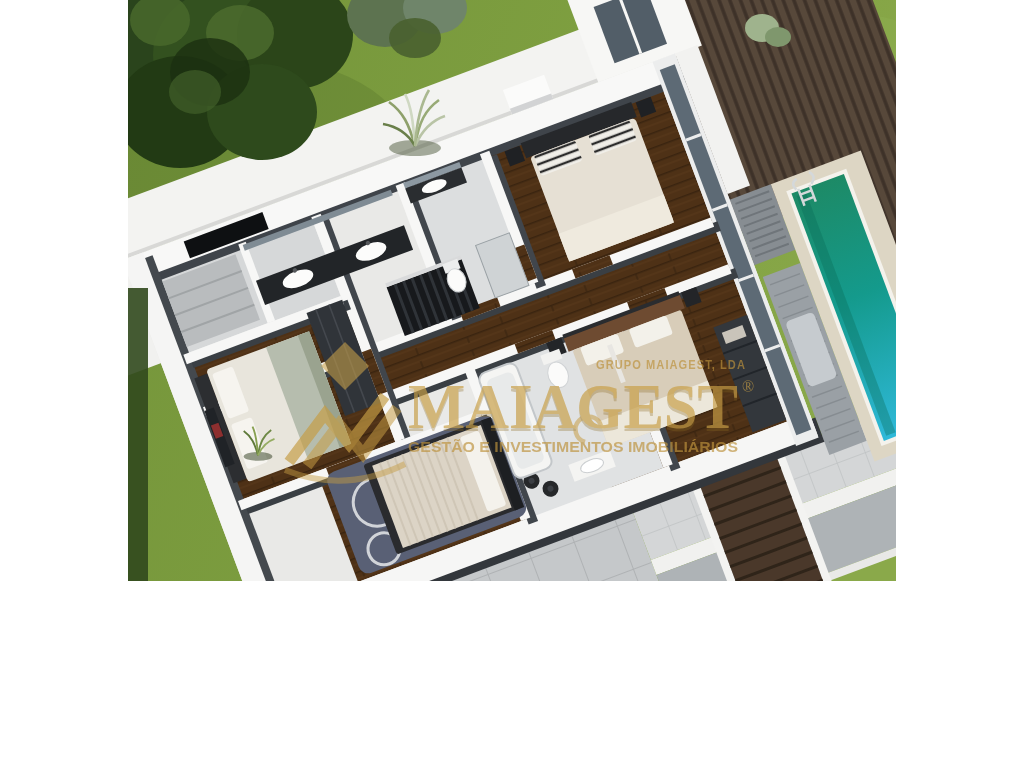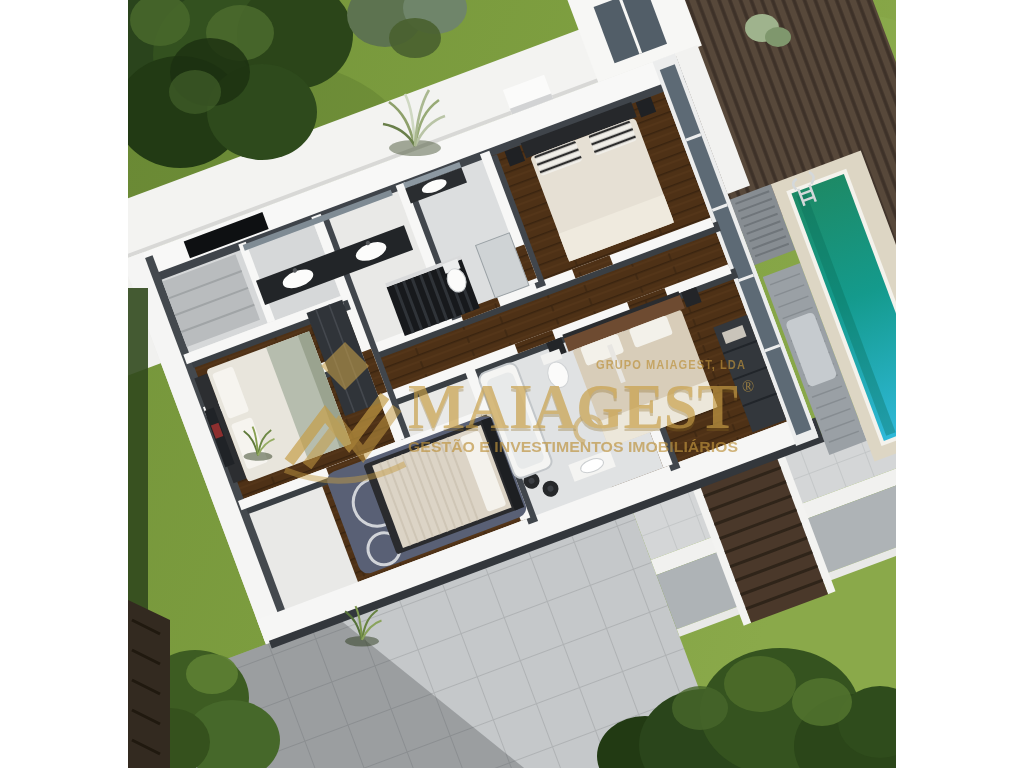--- a/index.html
+++ b/index.html
@@ -1,16 +1,16 @@
 <!DOCTYPE html>
 <html><head>
 <meta charset="utf-8">
 <style>
   html,body{margin:0;padding:0;background:#ffffff;}
-  .canvas{position:relative;width:1024px;height:768px;background:#ffffff;overflow:hidden;
+  .canvas{position:relative;width:1024px;height:581px;background:#ffffff;overflow:hidden;
           font-family:"Liberation Sans", sans-serif;border-radius:23px;}
   svg{display:block}
   text{user-select:none}
   .brand-serif{font-family:"Liberation Serif", serif;}
   .sans{font-family:"Liberation Sans", sans-serif;}
 </style>
 </head>
 <body>
 
 <div class="canvas">

